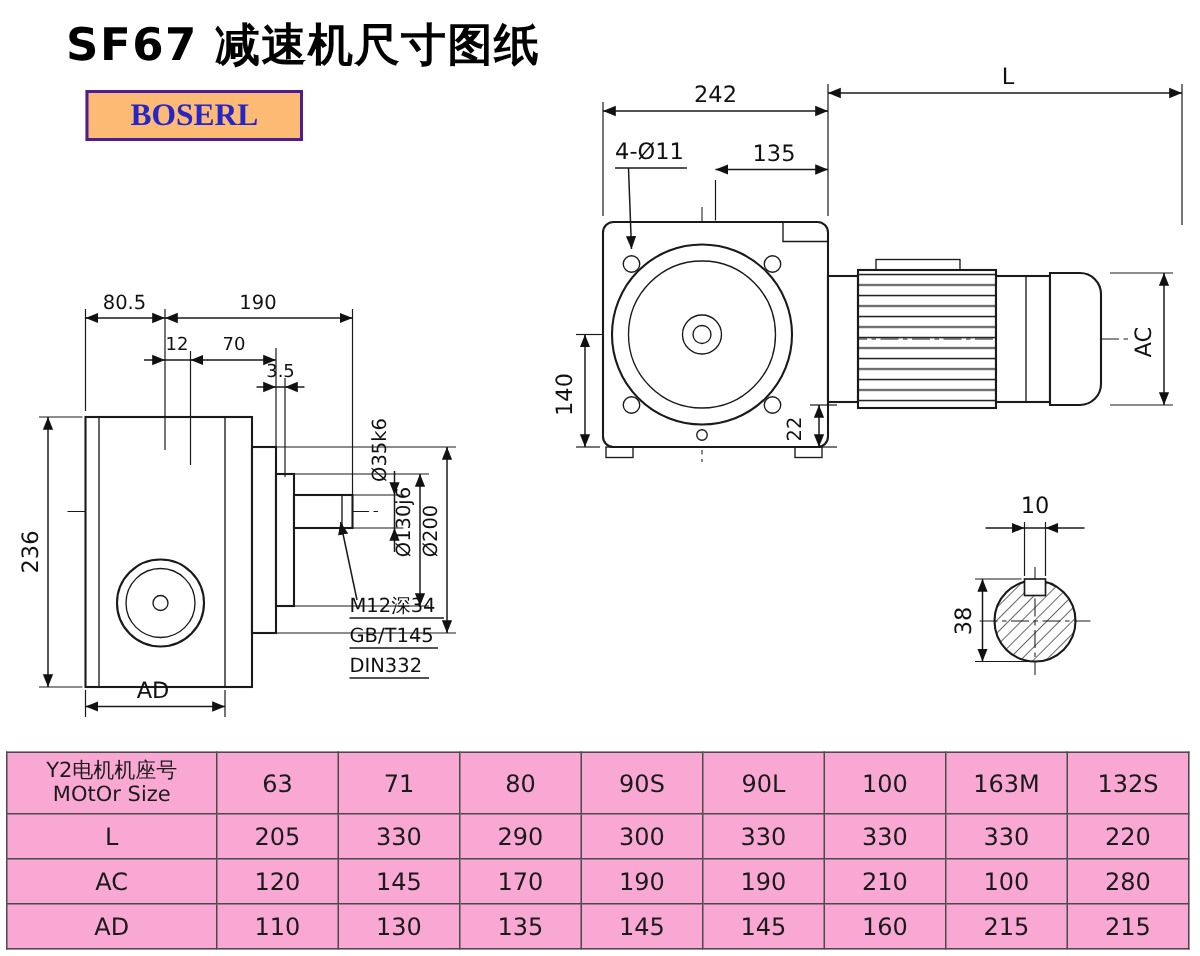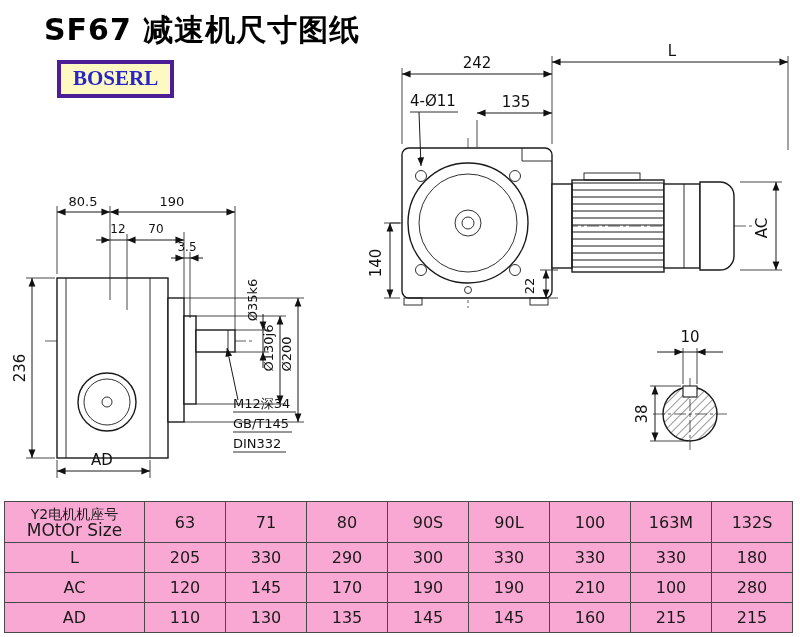--- a/index.html
+++ b/index.html
@@ -1,41 +1,41 @@
 <!DOCTYPE html>
 <html><head>
 <meta charset="utf-8">
 <style>
   html,body{margin:0;padding:0;background:#fff;}
   .page{position:relative;width:800px;height:637px;background:#fff;overflow:hidden;
         font-family:"DejaVu Sans",sans-serif;}
   .title{position:absolute;left:44px;top:10px;font-size:30px;font-weight:bold;
          color:#000;letter-spacing:1px;font-family:"DejaVu Sans",sans-serif;}
-  .logo{position:absolute;left:57px;top:60px;border:4px solid #4c1d95;
-        padding:2px 12px 3px;color:#2525c8;font-size:21px;font-weight:600;
-        font-family:"Liberation Serif",serif;background:#fef9c3;}
+  .logo{position:absolute;left:57px;top:60px;border:2px solid #4c1d95;
+        padding:2px 28px 3px;color:#2525c8;font-size:21px;font-weight:600;
+        font-family:"Liberation Serif",serif;background:#fdba74;}
   svg{position:absolute;left:0;top:0;}
   svg .out{stroke:#1a1a1a;stroke-width:1.4;fill:#fff;}
   svg .thin{stroke:#1a1a1a;stroke-width:0.9;fill:none;}
   svg .dim{stroke:#1a1a1a;stroke-width:1;fill:none;}
   svg .ext{stroke:#1a1a1a;stroke-width:0.8;fill:none;}
   svg .cl{stroke:#1a1a1a;stroke-width:0.7;fill:none;stroke-dasharray:12 3 3 3;}
   svg text{font-family:"DejaVu Sans",sans-serif;fill:#111;}
   svg text.d{font-size:15px;text-anchor:middle;}
   svg text.m{font-size:13px;text-anchor:middle;}
   svg text.s{font-size:12px;text-anchor:middle;}
   svg text.n{font-size:13px;text-anchor:start;}
   #dimtable{position:absolute;left:4px;top:501px;width:788px;border-collapse:collapse;
             table-layout:fixed;background:#f9a8d4;color:#1a1a1a;}
   #dimtable th,#dimtable td{border:1px solid #4a4a4a;text-align:center;vertical-align:middle;
             font-weight:400;padding:0;font-size:16px;}
   #dimtable tr{height:30px;}
   #dimtable tr.hrow{height:41px;}
   #dimtable .h1{font-size:14px;line-height:17px;}
-  #dimtable .h2{font-size:17px;line-height:15px;}
+  #dimtable .h2{font-size:14px;line-height:15px;}
 </style>
 </head>
 <body>
 
 <div class="page">
 
   <div class="title">SF67 减速机尺寸图纸</div>
   <div class="logo">BOSERL</div>
 
   <svg width="800" height="500" viewBox="0 0 800 500">
@@ -239,21 +239,21 @@
       </tr>
       <tr>
         <th>L</th>
         <td>205</td>
         <td>330</td>
         <td>290</td>
         <td>300</td>
         <td>330</td>
         <td>330</td>
         <td>330</td>
-        <td>180</td>
+        <td>220</td>
       </tr>
       <tr>
         <th>AC</th>
         <td>120</td>
         <td>145</td>
         <td>170</td>
         <td>190</td>
         <td>190</td>
         <td>210</td>
         <td>100</td>

